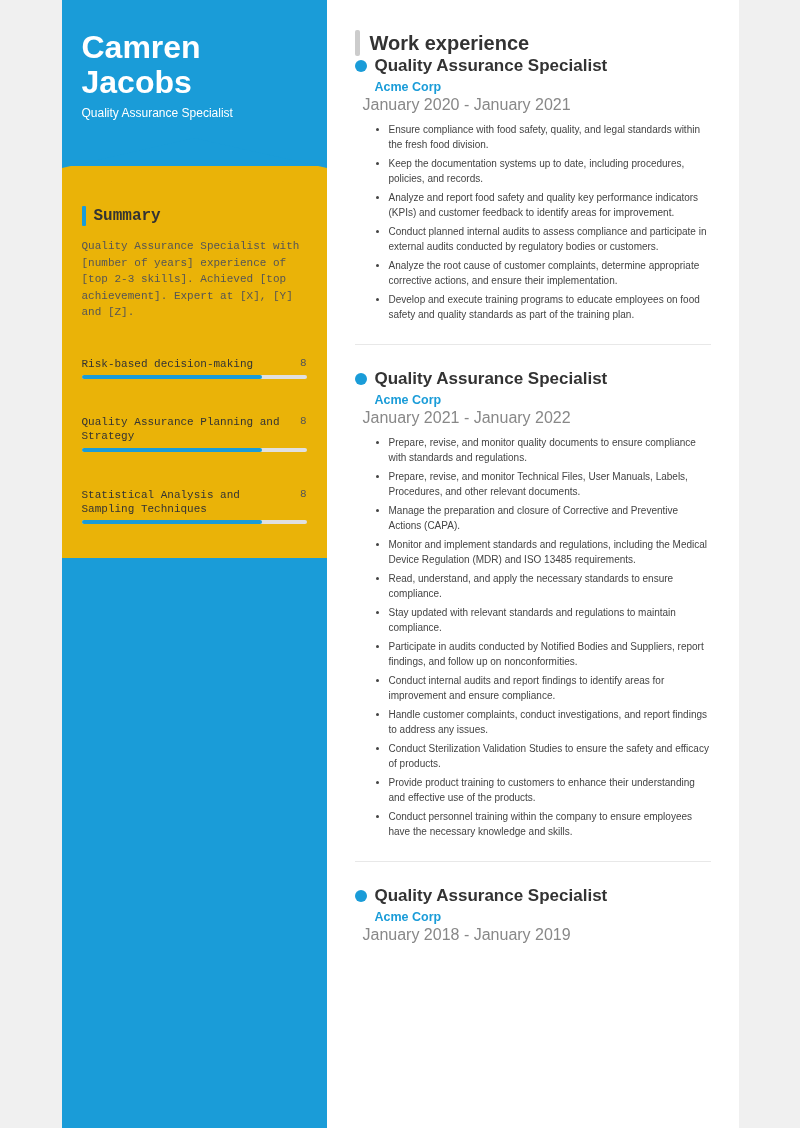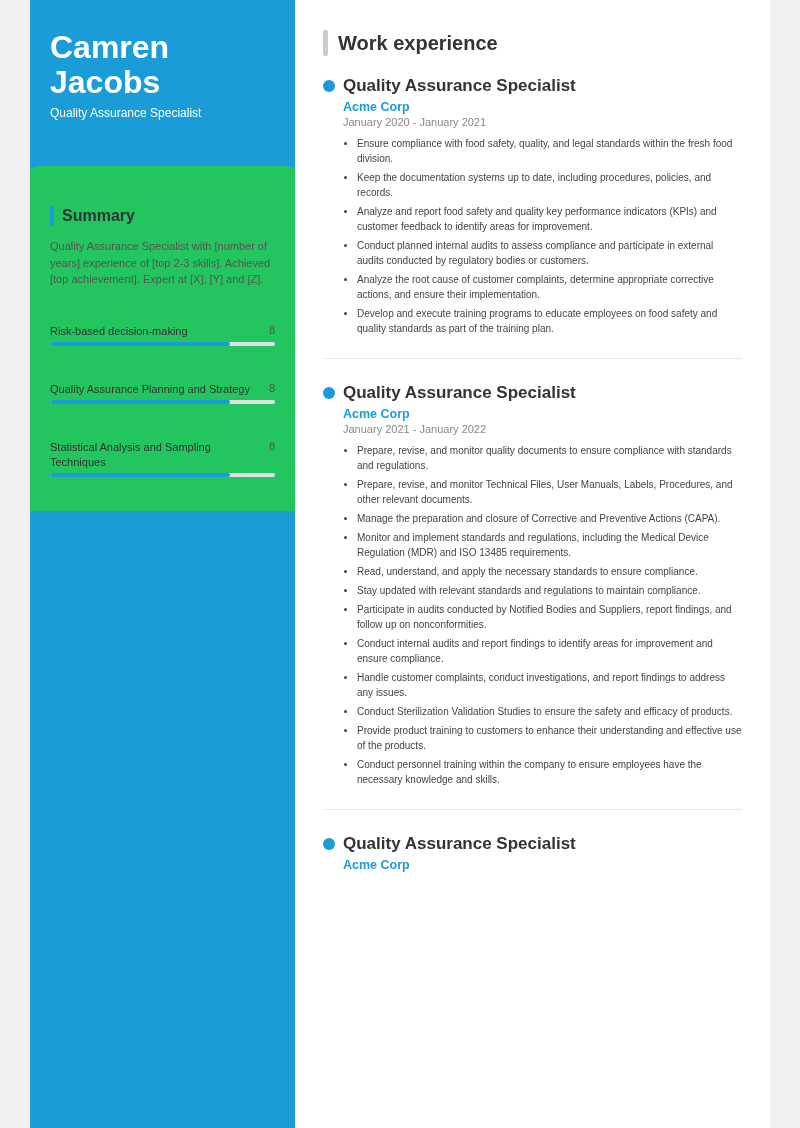--- a/index.html
+++ b/index.html
@@ -5,21 +5,21 @@
     * { margin: 0; padding: 0; box-sizing: border-box; }
     body {
       font-family: Arial, sans-serif;
       background: #f0f0f0;
       display: flex;
       justify-content: center;
       align-items: flex-start;
       min-height: 1128px;
     }
     .resume {
-      width: 740px;
+      width: 677px;
       min-height: 1128px;
       background: white;
       display: flex;
       flex-direction: row;
     }
     
     .sidebar {
       width: 265px;
       min-height: 1128px;
       background: #1a9cd8;
@@ -60,24 +60,25 @@
       display: flex;
       align-items: center;
       justify-content: center;
     }
     .contact-text {
       color: white;
       font-size: 11.5px;
     }
     
     .sidebar-lower {
-      background: #22c55e;
+      background: #eab308;
       padding: 40px 20px 20px 20px;
       margin-top: 28px;
       flex: 1;
+      font-family: Liberation Mono, monospace;
     }
     .section-title-left {
       font-size: 16px;
       font-weight: bold;
       color: #333;
       margin-bottom: 12px;
       display: flex;
       align-items: center;
       gap: 8px;
     }
@@ -133,21 +134,20 @@
     
     .main-content {
       flex: 1;
       padding: 30px 28px;
       background: white;
     }
     .work-experience-header {
       display: flex;
       align-items: center;
       gap: 10px;
-      margin-bottom: 20px;
     }
     .we-bar {
       width: 5px;
       height: 26px;
       background: #ccc;
       border-radius: 2px;
     }
     .we-title {
       font-size: 20px;
       font-weight: bold;
@@ -181,22 +181,22 @@
     }
     .job-company {
       color: #1a9cd8;
       font-size: 12.5px;
       font-weight: bold;
       margin-left: 20px;
       margin-bottom: 2px;
     }
     .job-dates {
       color: #888;
-      font-size: 11px;
-      margin-left: 20px;
+      font-size: 16px;
+      margin-left: 8px;
       margin-bottom: 8px;
     }
     .job-bullets {
       margin-left: 20px;
       padding-left: 14px;
     }
     .job-bullets li {
       font-size: 10px;
       color: #444;
       line-height: 1.5;
@@ -304,17 +304,18 @@
             <li>Provide product training to customers to enhance their understanding and effective use of the products.</li>
             <li>Conduct personnel training within the company to ensure employees have the necessary knowledge and skills.</li>
           </ul>
   </div>
         <div class="job-entry">
     <div class="job-title-row">
       <div class="job-dot"></div>
       <span class="job-title">Quality Assurance Specialist</span>
     </div>
     <div class="job-company">Acme Corp</div>
+    <div class="job-dates">January 2018 - January 2019</div>
   </div>
       </div>
   </div>
 
 </div>
 
 </body></html>

